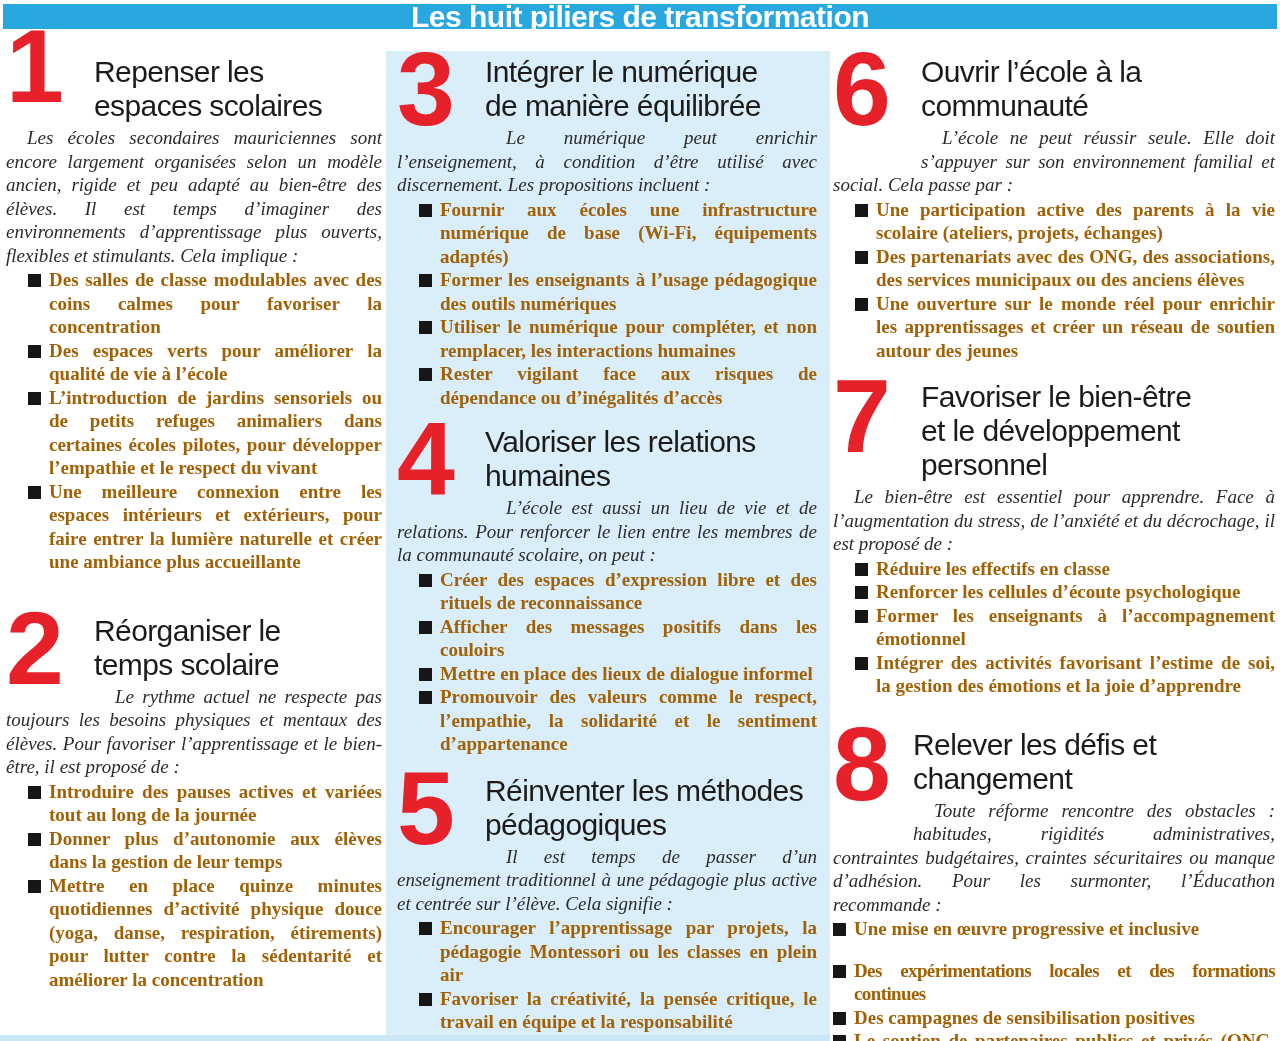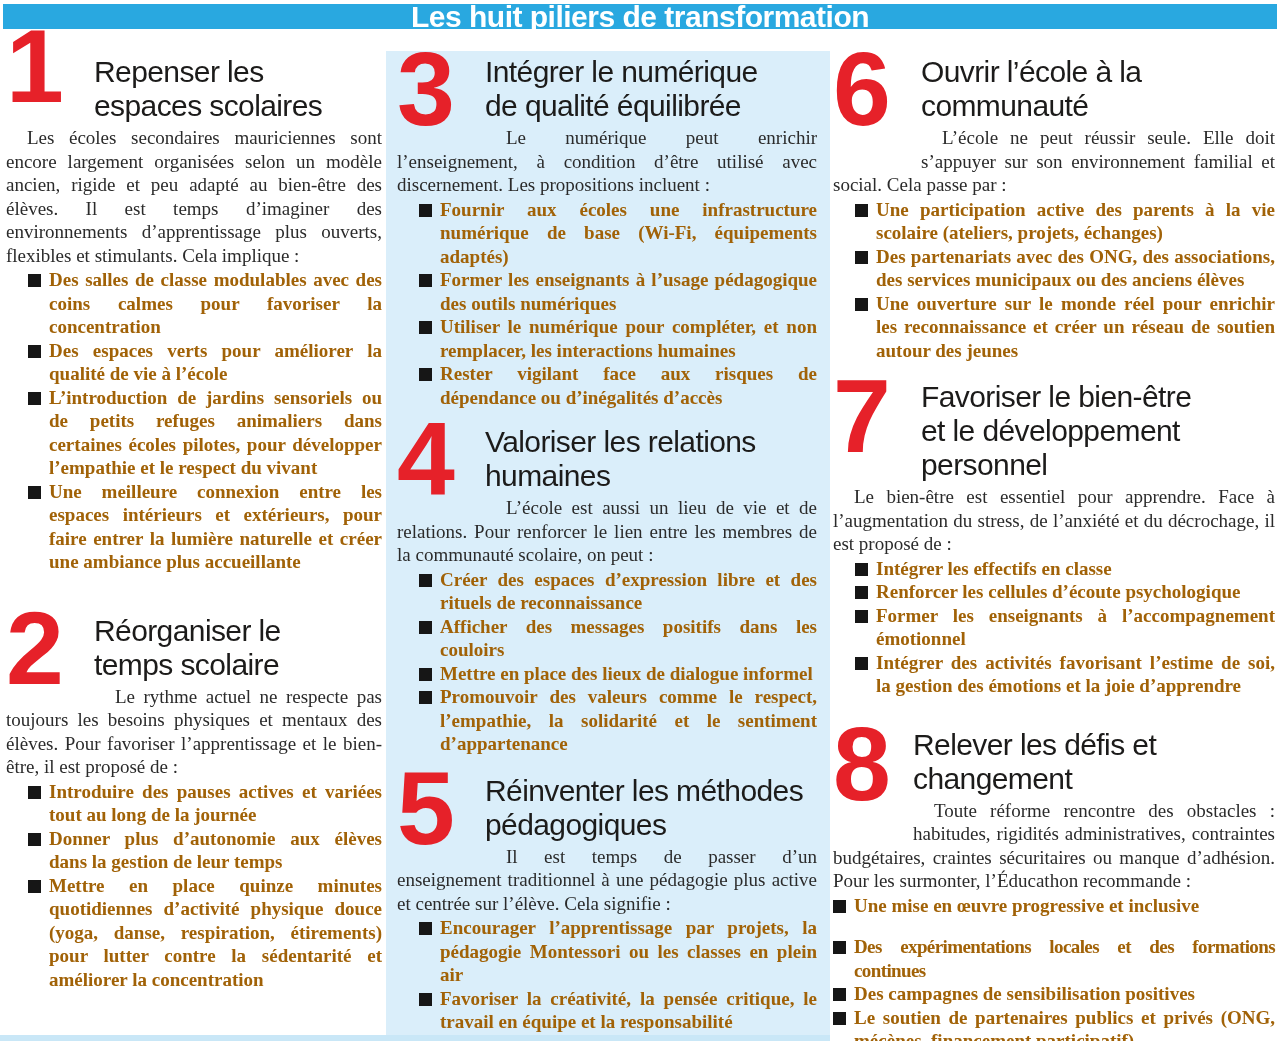--- a/index.html
+++ b/index.html
@@ -44,21 +44,21 @@
   .f-3l{height:98px;}   .f-3l span{margin-top:-2px;}
   .w80{width:80px;}
   .hl{
     margin:0 0 3px 0;
     font-family:"Liberation Sans", sans-serif;font-weight:400;
     font-size:30px;line-height:34px;letter-spacing:-0.6px;color:#1c1b1a;
   }
   .hl span{display:block;}
   .intro{
     margin:0;text-align:justify;text-indent:1.1em;
-    font-size:19px;line-height:23.5px;color:#2b2b2b;
+    font-size:19px;line-height:23.5px;color:#2b2b2b;font-style:italic;
   }
   .bullets{margin:1px 0 0 22px;}
   .bullets.flush{margin-left:0;}
   .bullet{
     margin:0;padding-left:21px;text-align:justify;
     font-size:19px;line-height:23.5px;color:#a16207;font-weight:bold;
   }
   .sq{
     display:inline-block;width:13px;height:13px;background:#161616;
     margin-left:-21px;margin-right:8px;position:relative;top:1px;
@@ -118,21 +118,21 @@
   </div>
 
   <div class="col col2">
 
     <section class="sec">
       <div class="num f-1line">
           <span>3</span>
         </div>
       <h2 class="hl">
         <span>Intégrer le numérique</span>
-        <span>de qualité équilibrée</span>
+        <span>de manière équilibrée</span>
       </h2>
       <p class="intro">Le numérique peut enrichir l’enseignement, à condition d’être utilisé avec discernement. Les propositions incluent :</p>
       <div class="bullets">
         <p class="bullet"><span class="sq"></span><span>Fournir aux écoles une infrastructure numérique de base (Wi-Fi, équipements adaptés)</span></p>
         <p class="bullet"><span class="sq"></span><span>Former les enseignants à l’usage pédagogique des outils numériques</span></p>
         <p class="bullet"><span class="sq"></span><span>Utiliser le numérique pour compléter, et non remplacer, les interactions humaines</span></p>
         <p class="bullet"><span class="sq"></span><span>Rester vigilant face aux risques de dépendance ou d’inégalités d’accès</span></p>
       </div>
     </section>
 
@@ -178,36 +178,36 @@
           <span>6</span>
         </div>
       <h2 class="hl">
         <span>Ouvrir l’école à la</span>
         <span>communauté</span>
       </h2>
       <p class="intro">L’école ne peut réussir seule. Elle doit s’appuyer sur son environnement familial et social. Cela passe par :</p>
       <div class="bullets">
         <p class="bullet"><span class="sq"></span><span>Une participation active des parents à la vie scolaire (ateliers, projets, échanges)</span></p>
         <p class="bullet"><span class="sq"></span><span>Des partenariats avec des ONG, des associations, des services municipaux ou des anciens élèves</span></p>
-        <p class="bullet"><span class="sq"></span><span>Une ouverture sur le monde réel pour enrichir les reconnaissance et créer un réseau de soutien autour des jeunes</span></p>
+        <p class="bullet"><span class="sq"></span><span>Une ouverture sur le monde réel pour enrichir les apprentissages et créer un réseau de soutien autour des jeunes</span></p>
       </div>
     </section>
 
     <section class="sec mt18">
       <div class="num f-3l">
           <span>7</span>
         </div>
       <h2 class="hl">
         <span>Favoriser le bien-être</span>
         <span>et le développement</span>
         <span>personnel</span>
       </h2>
       <p class="intro">Le bien-être est essentiel pour apprendre. Face à l’augmentation du stress, de l’anxiété et du décrochage, il est proposé de :</p>
       <div class="bullets">
-        <p class="bullet"><span class="sq"></span><span>Intégrer les effectifs en classe</span></p>
+        <p class="bullet"><span class="sq"></span><span>Réduire les effectifs en classe</span></p>
         <p class="bullet"><span class="sq"></span><span>Renforcer les cellules d’écoute psychologique</span></p>
         <p class="bullet"><span class="sq"></span><span>Former les enseignants à l’accompagnement émotionnel</span></p>
         <p class="bullet"><span class="sq"></span><span>Intégrer des activités favorisant l’estime de soi, la gestion des émotions et la joie d’apprendre</span></p>
       </div>
     </section>
 
     <section class="sec mt30">
       <div class="num f-3l w80">
           <span>8</span>
         </div>

